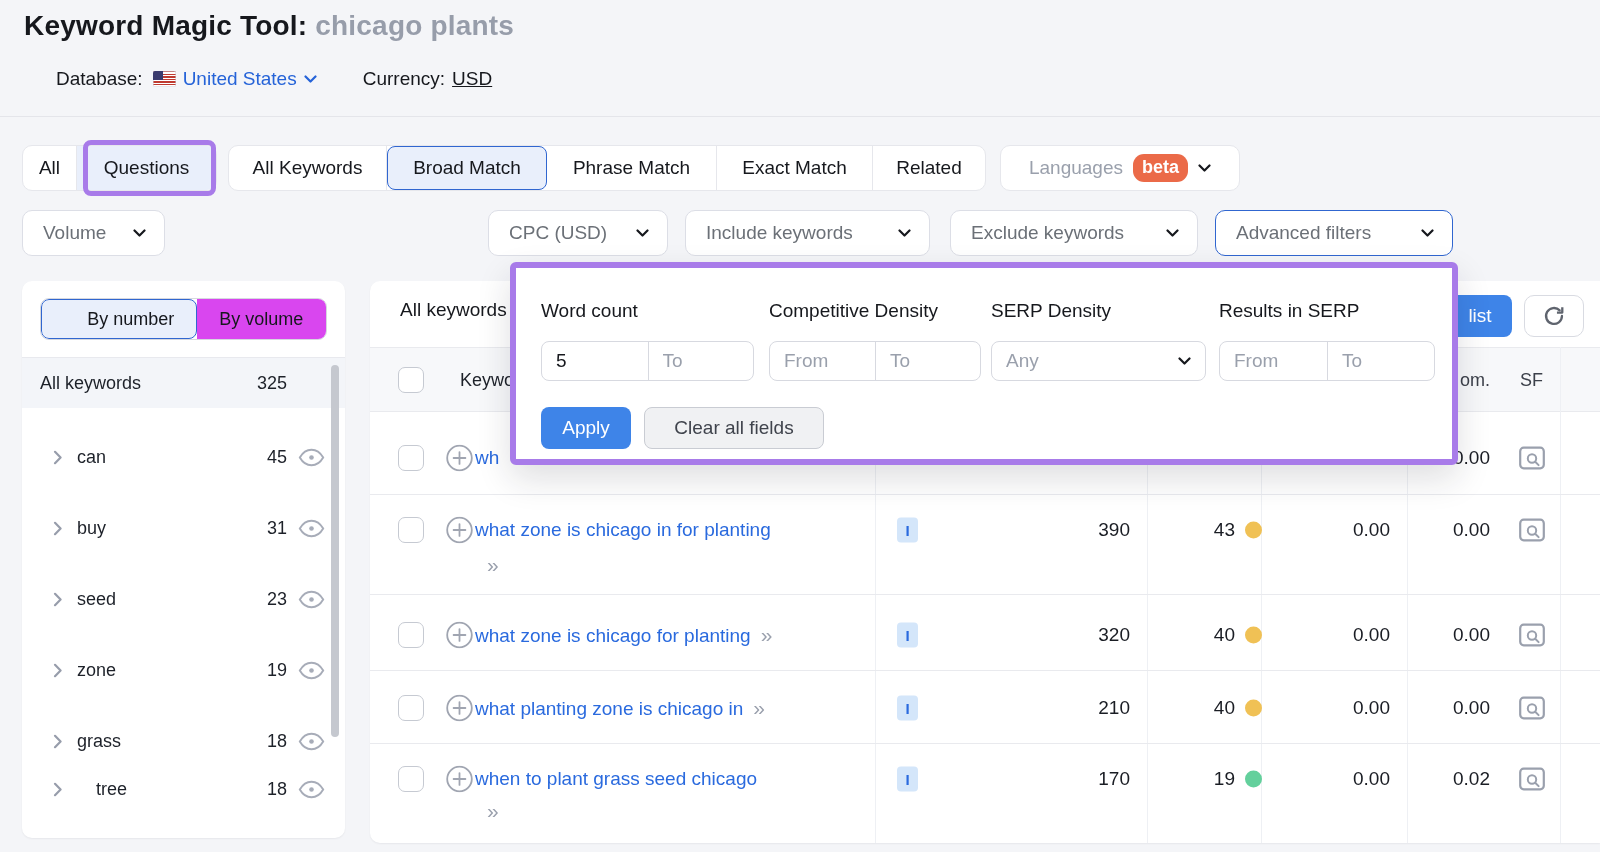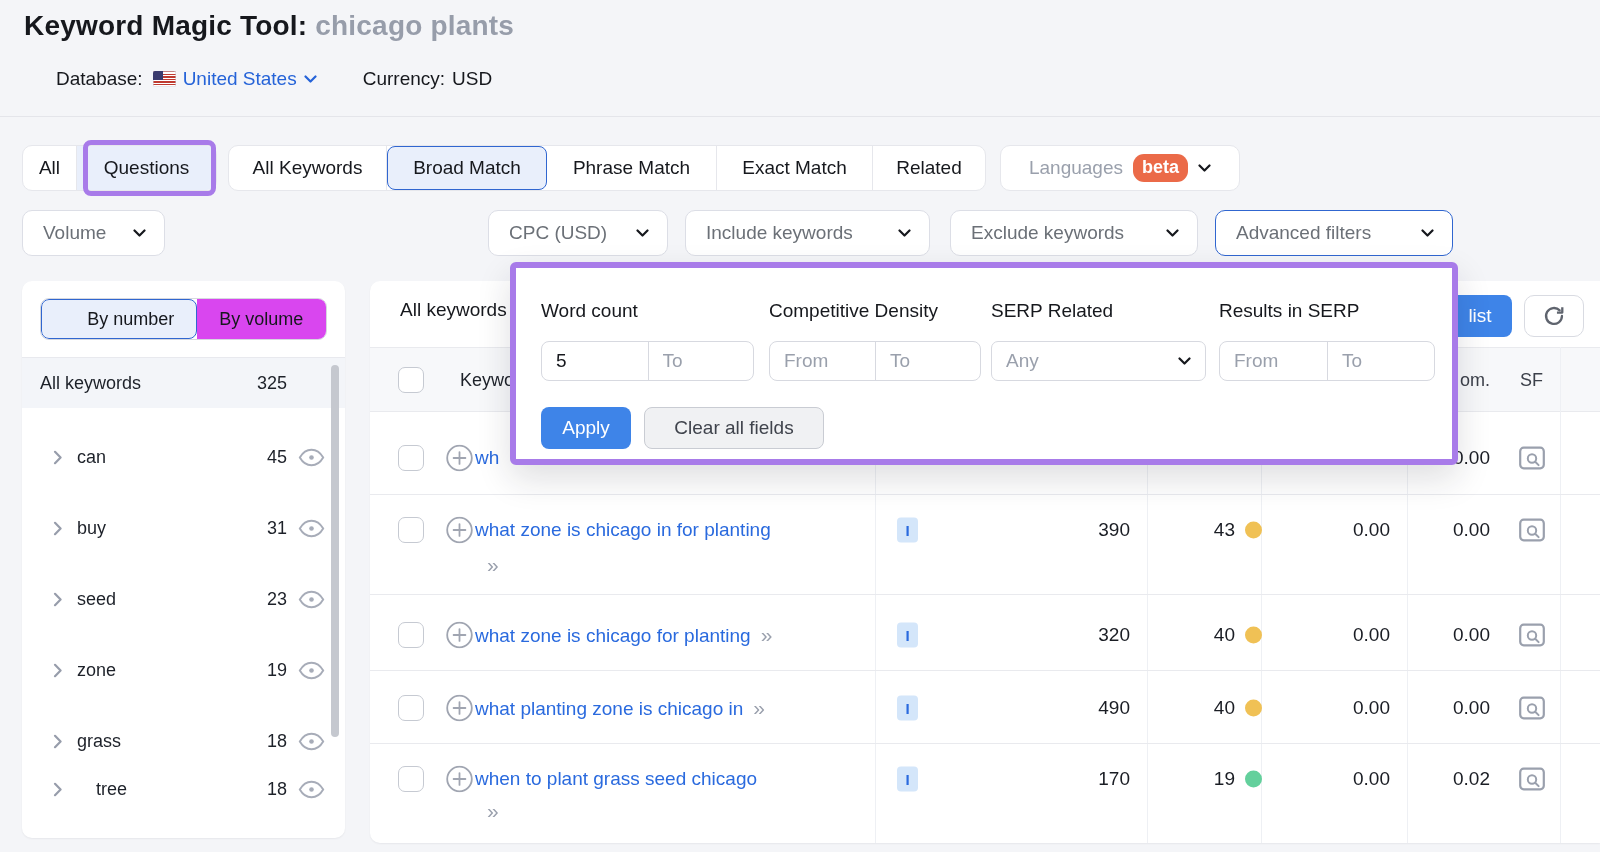--- a/index.html
+++ b/index.html
@@ -113,21 +113,21 @@
     <span class="db-link">
       <span class="flag">
           <span class="canton"></span>
         </span>
       <span>United States</span>
       <svg class="chev" width="13" height="9" viewBox="0 0 13 9">
           <path d="M1.5 1.5l5 5 5-5" fill="none" stroke="#2563d8" stroke-width="2.2" stroke-linecap="round" stroke-linejoin="round"></path>
         </svg>
     </span>
     <span style="margin-left:46px;">Currency:</span>
-    <span style="margin-left:7px;">USD</span>
+    <span style="margin-left:7px;text-decoration:underline;">USD</span>
   </div>
   <div class="abs hdr-divider"></div>
 
   <div class="abs tabgroup" style="left:22px;">
     <div class="tab" style="width:54px;">All</div>
     <div class="tab sel-blue" style="width:139px;">Questions</div>
   </div>
   <div class="abs tabgroup" style="left:228px;">
     <div class="tab" style="width:158px;">All Keywords</div>
     <div class="tab sel-border" style="width:160px;">Broad Match</div>
@@ -372,21 +372,21 @@
     <div class="trow" style="top:390px;height:73px;--line:37px;">
       <div class="cell c-check checkbox" role="checkbox"></div>
       <span class="cell c-plus">
           <svg width="27" height="27" viewBox="0 0 27 27">
             <circle cx="13.5" cy="13.5" r="12.3" fill="none" stroke="#a0a5b1" stroke-width="1.8"></circle>
             <path d="M13.5 7.6v11.8M7.6 13.5h11.8" stroke="#a0a5b1" stroke-width="1.8" stroke-linecap="round"></path>
           </svg>
         </span>
       <span class="cell c-kw"><span>what planting zone is chicago in</span><span class="arrow arrow-inline">»</span></span>
       <div class="cell c-int">I</div>
-      <div class="cell c-vol num">490</div>
+      <div class="cell c-vol num">210</div>
       <div class="cell c-kd num">40</div>
       <div class="cell c-dot" style="background: rgb(240, 193, 85);"></div>
       <div class="cell c-cpc num">0.00</div>
       <div class="cell c-com num">0.00</div>
       <span class="cell c-sf">
           <svg width="28" height="25" viewBox="0 0 28 25">
             <rect x="2.2" y="2.2" width="23.6" height="20.6" rx="3.5" fill="none" stroke="#9aa0ad" stroke-width="2.2"></rect>
             <circle cx="14" cy="13" r="4.2" fill="none" stroke="#9aa0ad" stroke-width="2"></circle>
             <path d="M17.2 16.2l3.4 3.4" stroke="#9aa0ad" stroke-width="2" stroke-linecap="round"></path>
           </svg>
@@ -415,32 +415,32 @@
             <circle cx="14" cy="13" r="4.2" fill="none" stroke="#9aa0ad" stroke-width="2"></circle>
             <path d="M17.2 16.2l3.4 3.4" stroke="#9aa0ad" stroke-width="2" stroke-linecap="round"></path>
           </svg>
         </span>
     </div>
   </div>
 
   <div class="abs panel" style="border-color: rgb(168, 123, 233);">
     <div class="flabel" style="left:25px;">Word count</div>
     <div class="flabel" style="left:253px;">Competitive Density</div>
-    <div class="flabel" style="left:475px;">SERP Related</div>
+    <div class="flabel" style="left:475px;">SERP Density</div>
     <div class="flabel" style="left:703px;">Results in SERP</div>
 
     <div class="pair" style="left:25px;width:213px;">
       <input value="5" style="">
       <input placeholder="To" style="">
     </div>
     <div class="pair" style="left:253px;width:212px;">
       <input placeholder="From" style="">
       <input placeholder="To" style="">
     </div>
-    <div class="pselect" style="left:475px;width:215px;border-radius:7px;">
+    <div class="pselect" style="left:475px;width:215px;">
       <span>Any</span>
       <svg class="chev" width="13" height="9" viewBox="0 0 13 9">
           <path d="M1.5 1.5l5 5 5-5" fill="none" stroke="#16181d" stroke-width="2.2" stroke-linecap="round" stroke-linejoin="round"></path>
         </svg>
     </div>
     <div class="pair" style="left:703px;width:216px;">
       <input placeholder="From" style="">
       <input placeholder="To" style="">
     </div>
 

